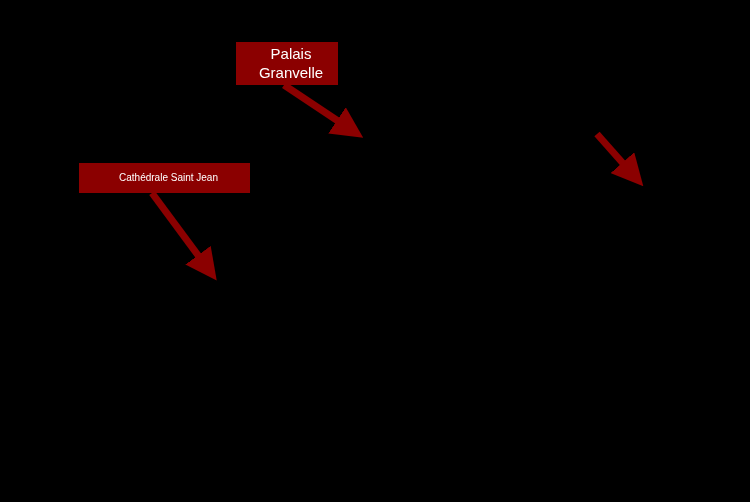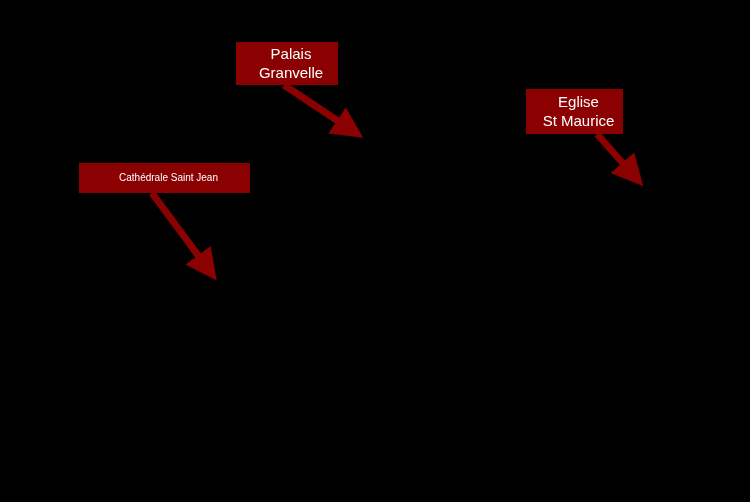--- a/index.html
+++ b/index.html
@@ -62,22 +62,18 @@
     <line x1="284" y1="85" x2="344" y2="125" stroke="var(--arrow, #8b0000)" stroke-width="7" marker-end="url(#arrowhead)"></line>
     <line x1="597" y1="134" x2="628" y2="169" stroke="var(--arrow, #8b0000)" stroke-width="7" marker-end="url(#arrowhead)"></line>
     <line x1="152" y1="193" x2="203" y2="262" stroke="var(--arrow, #8b0000)" stroke-width="7" marker-end="url(#arrowhead)"></line>
   </svg>
 
   <div class="label palais">
     <span>Palais</span>
     <span>Granvelle</span>
   </div>
 
-  <div class="label eglise">
-    <span>Eglise</span>
-    <span>St Maurice</span>
-  </div>
 
   <div class="label cathedrale">
     <span>Cathédrale Saint Jean</span>
   </div>
 
 </div>
 
 </body></html>

